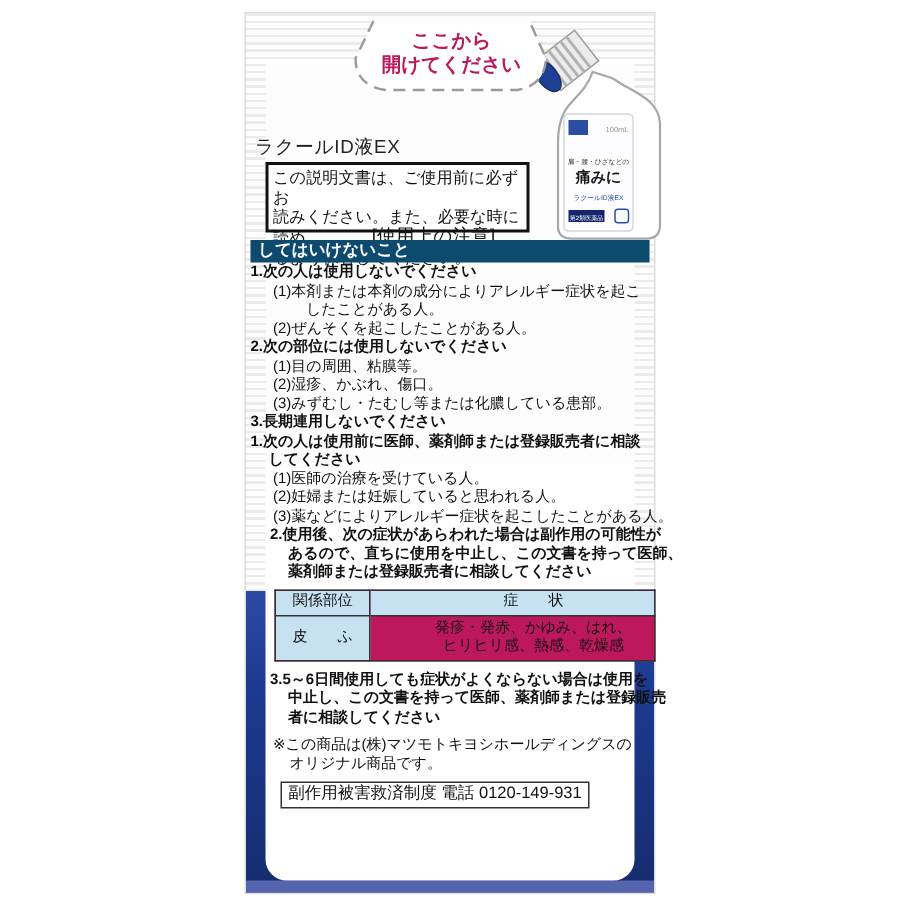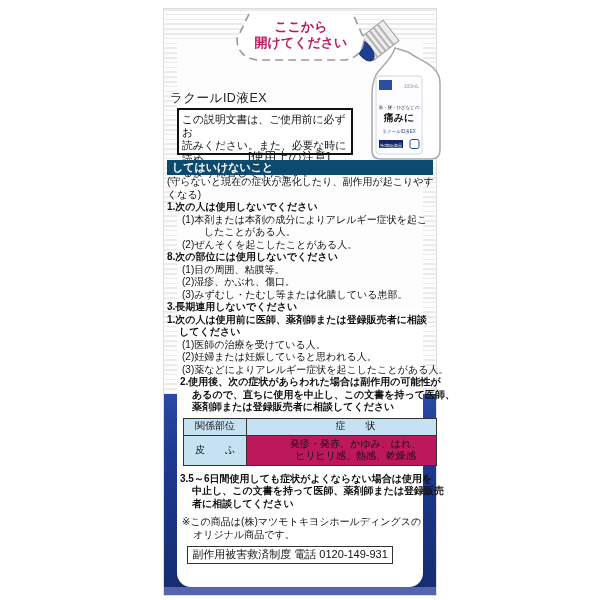--- a/index.html
+++ b/index.html
@@ -112,28 +112,26 @@
       <text x="49" y="104" font-size="10" font-weight="bold" fill="#1a1a1a" text-anchor="middle">痛みに</text>
       <text x="49" y="116" font-size="4.5" fill="#2b4ea0" text-anchor="middle">ラクールID液EX</text>
       <rect x="29" y="123" width="24" height="8" fill="#14266b"></rect>
       <text x="41" y="129.5" font-size="4" fill="#ffffff" text-anchor="middle">第2類医薬品</text>
       <rect x="60" y="122.5" width="9" height="9" rx="2" fill="#ffffff" stroke="#2b4ea0"></rect>
     </svg>
 
     <div class="flow">
 
       <div class="bar">してはいけないこと</div>
-      <div class="paren">(守らないと現在の症状が悪化したり、副作用が起こりやす
-くなる)</div>
       <div>
           <div class="li num">1.次の人は使用しないでください</div>
           <div class="li sub">(1)本剤または本剤の成分によりアレルギー症状を起こ
 したことがある人。</div>
           <div class="li sub">(2)ぜんそくを起こしたことがある人。</div>
-          <div class="li num">8.次の部位には使用しないでください</div>
+          <div class="li num">2.次の部位には使用しないでください</div>
           <div class="li sub">(1)目の周囲、粘膜等。</div>
           <div class="li sub">(2)湿疹、かぶれ、傷口。</div>
           <div class="li sub">(3)みずむし・たむし等または化膿している患部。</div>
           <div class="li num">3.長期連用しないでください</div>
         </div>
 
       <div>
           <div class="li num">1.次の人は使用前に医師、薬剤師または登録販売者に相談
 してください</div>
           <div class="li sub">(1)医師の治療を受けている人。</div>

